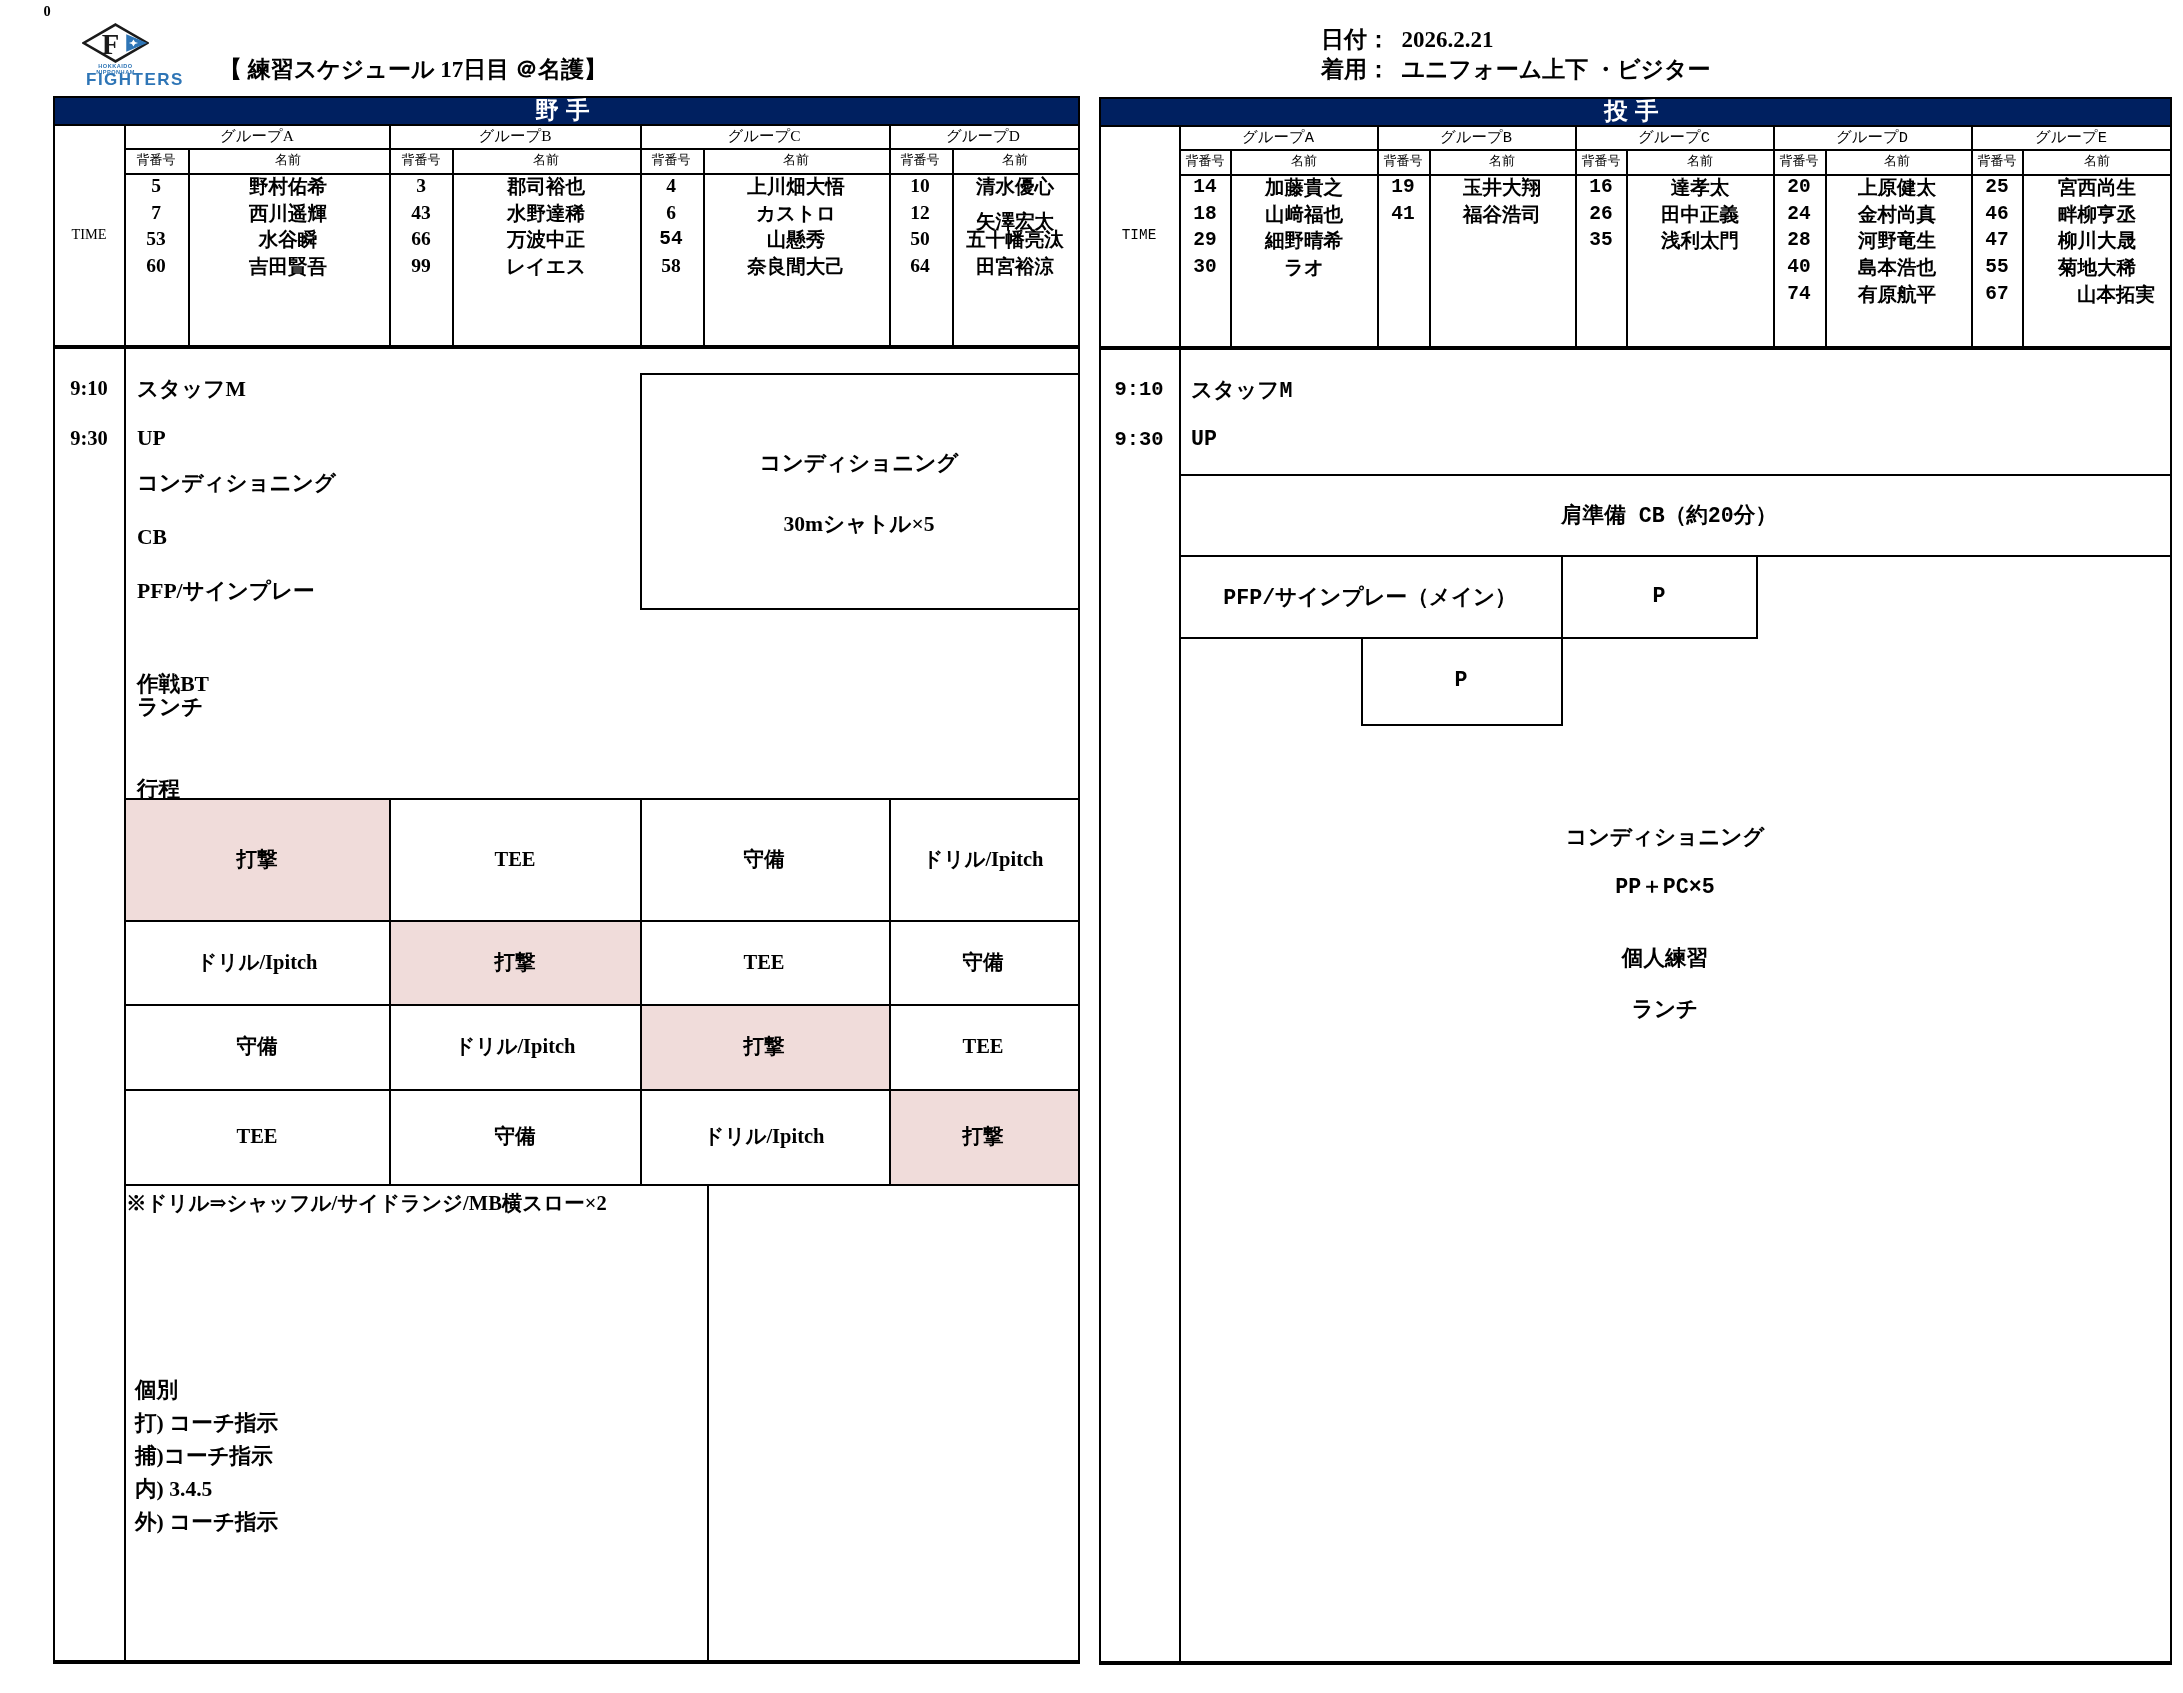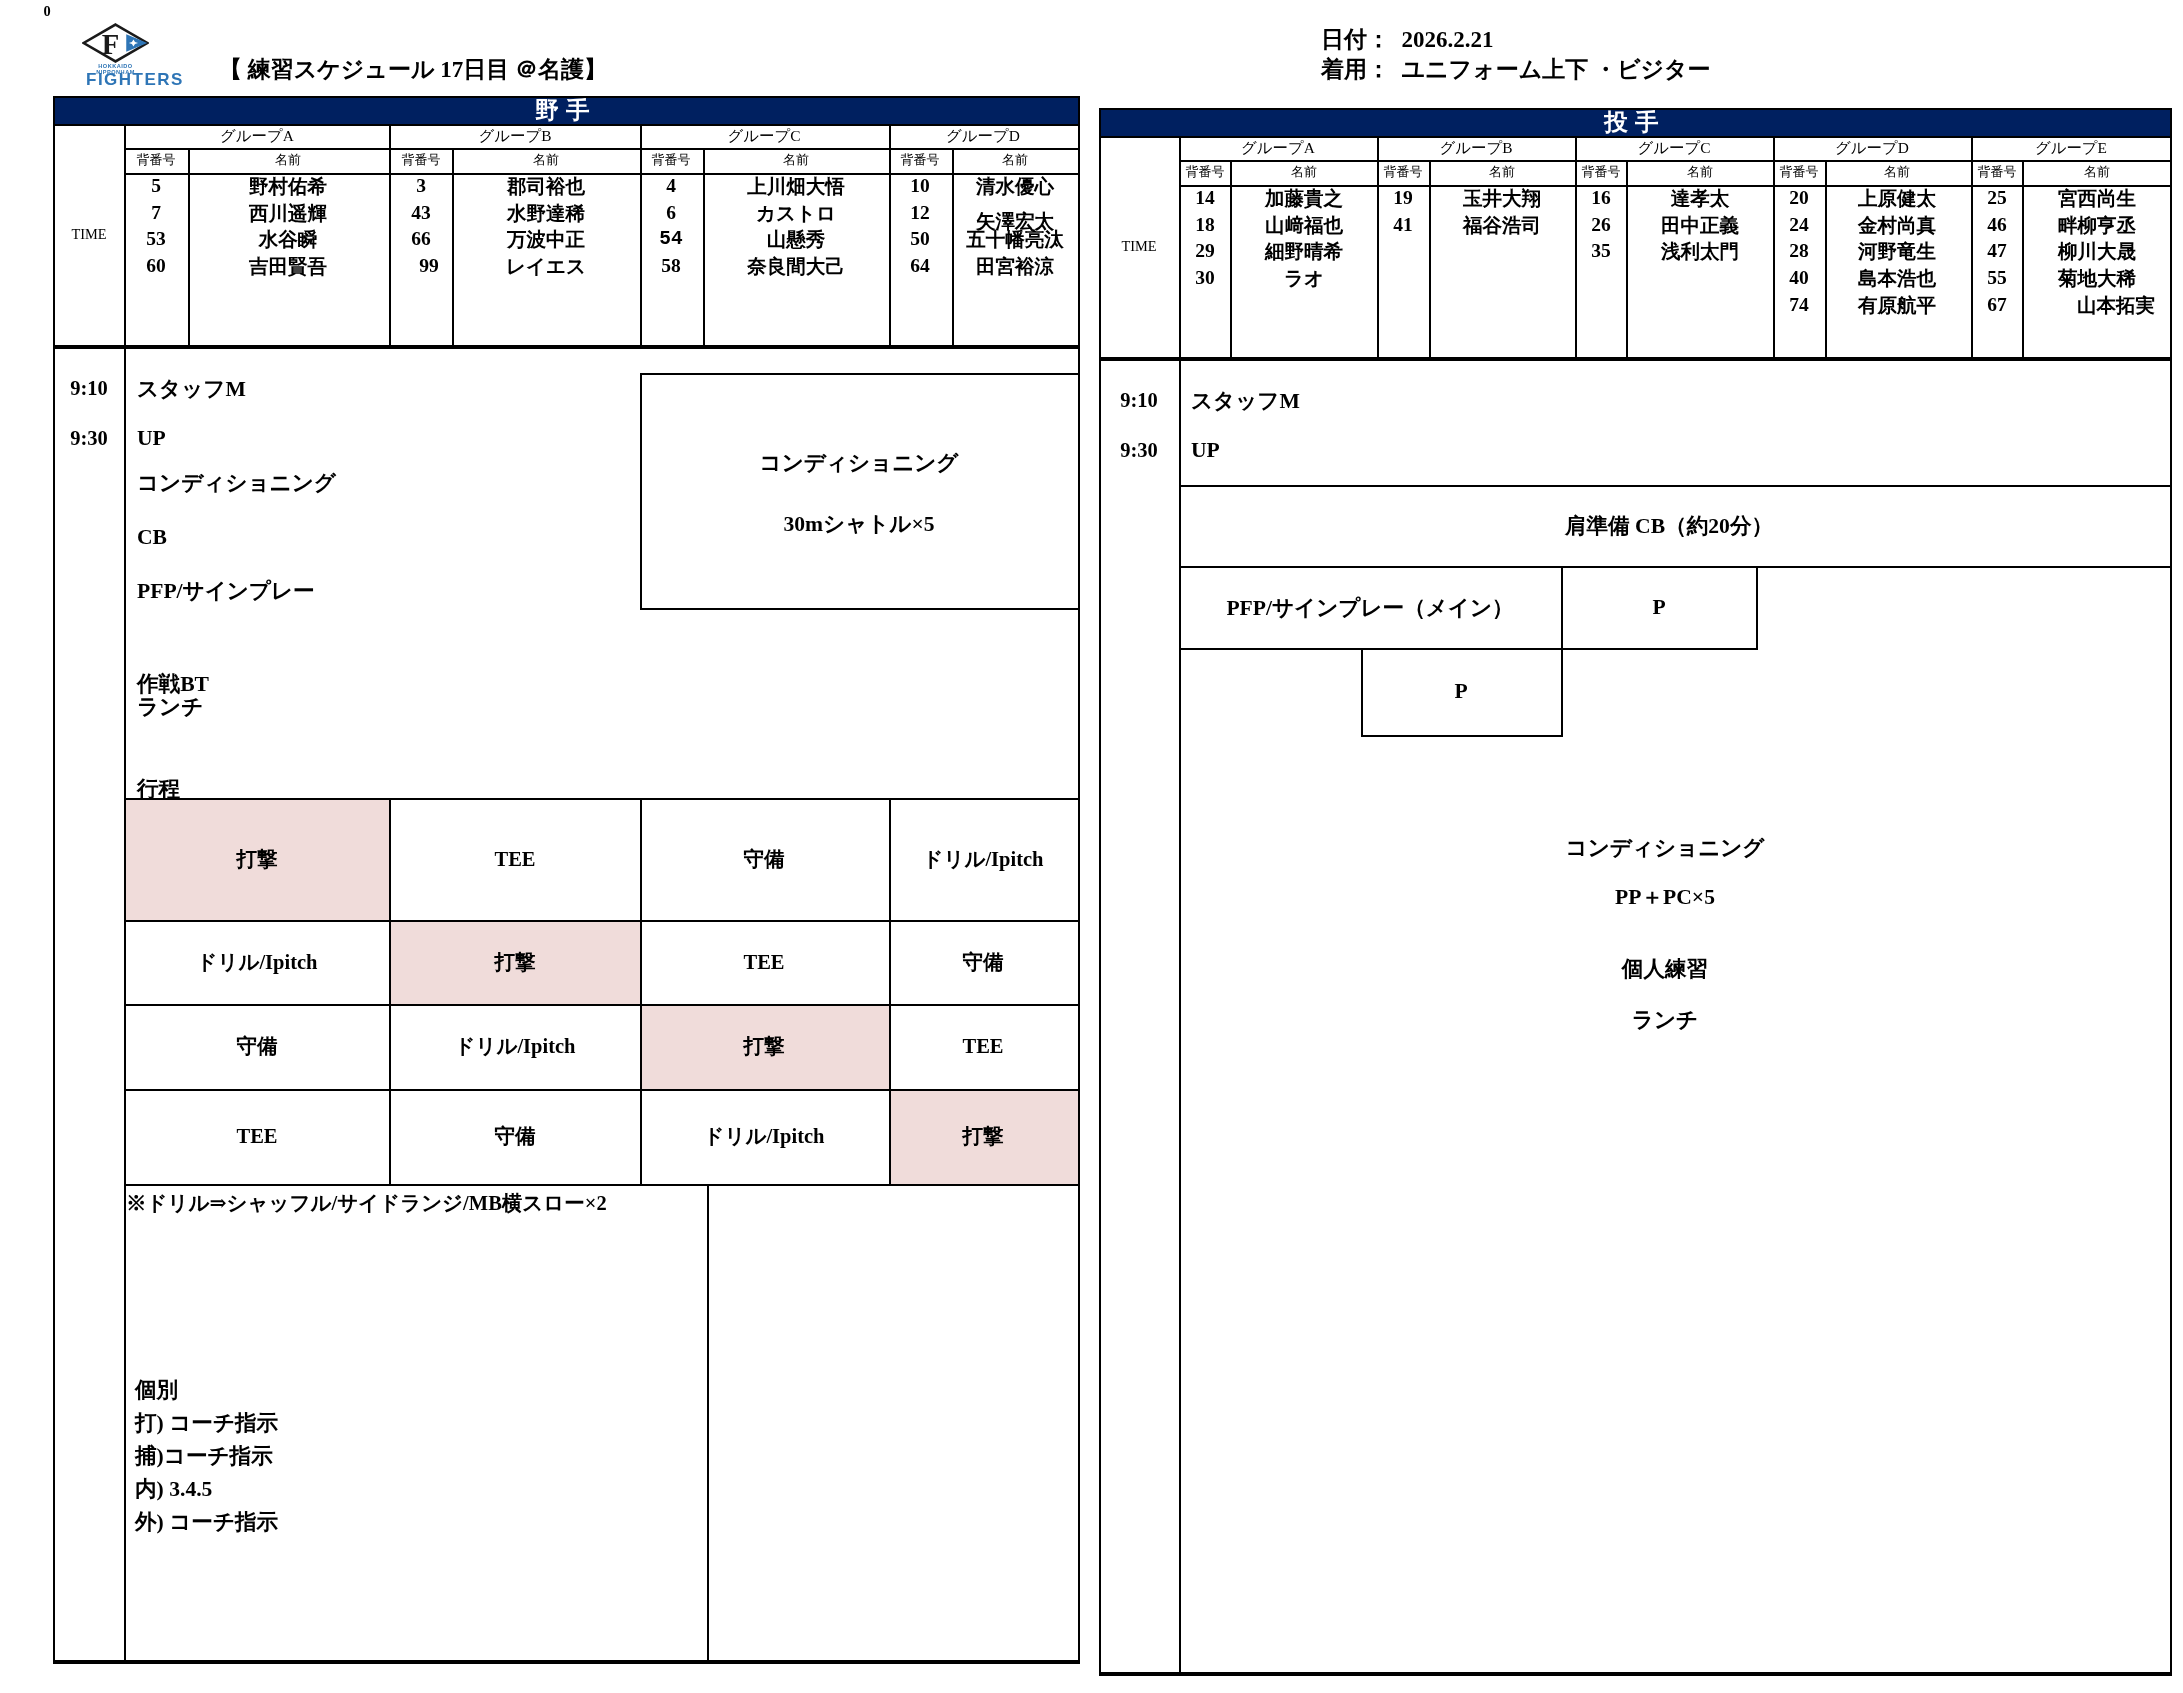--- a/index.html
+++ b/index.html
@@ -114,21 +114,21 @@
     <div class="ct pname" style="left:235px;top:143px;">水谷瞬</div>
     <div class="ct pno" style="left:103px;top:170px;">60</div>
     <div class="ct pname" style="left:235px;top:170px;">吉田賢吾</div>
 
     <div class="ct pno" style="left:368px;top:90px;">3</div>
     <div class="ct pname" style="left:493px;top:90px;">郡司裕也</div>
     <div class="ct pno" style="left:368px;top:117px;">43</div>
     <div class="ct pname" style="left:493px;top:117px;">水野達稀</div>
     <div class="ct pno" style="left:368px;top:143px;">66</div>
     <div class="ct pname" style="left:493px;top:143px;">万波中正</div>
-    <div class="ct pno" style="left:368px;top:170px;margin-left:8px;">99</div>
+    <div class="ct pno" style="left:368px;top:170px;">99</div>
     <div class="ct pname" style="left:493px;top:170px;">レイエス</div>
 
     <div class="ct pno" style="left:618px;top:90px;">4</div>
     <div class="ct pname" style="left:743px;top:90px;">上川畑大悟</div>
     <div class="ct pno" style="left:618px;top:117px;">6</div>
     <div class="ct pname" style="left:743px;top:117px;">カストロ</div>
     <div class="ct pno" style="left:618px;top:143px;font-family:Liberation Mono, monospace;">54</div>
     <div class="ct pname" style="left:743px;top:143px;">山懸秀</div>
     <div class="ct pno" style="left:618px;top:170px;">58</div>
     <div class="ct pname" style="left:743px;top:170px;">奈良間大己</div>
@@ -176,21 +176,21 @@
 
     <div class="lt notetxt" style="left:73px;top:1107px;">※ドリル⇒シャッフル/サイドランジ/MB横スロー×2</div>
 
     <div class="lt indiv" style="left:82px;top:1293px;">個別</div>
     <div class="lt indiv" style="left:82px;top:1326px;">打) コーチ指示</div>
     <div class="lt indiv" style="left:82px;top:1359px;">捕)コーチ指示</div>
     <div class="lt indiv" style="left:82px;top:1392px;">内) 3.4.5</div>
     <div class="lt indiv" style="left:82px;top:1425px;">外) コーチ指示</div>
   </div>
 
-  <div class="abs" style="left:1099px;top:108px;width:1073px;height:1568px;">
+  <div class="abs" style="left:1099px;top:97px;width:1073px;height:1568px;font-family:Liberation Mono, monospace;">
     <div class="band" style="left:0;top:0;width:1073px;height:28px;"></div>
     <div class="ct bandtxt" style="left:536px;top:14px;">投手</div>
 
     <div class="h h4" style="left:0;top:0;width:1073px;"></div>
     <div class="h" style="left:0;top:28px;width:1073px;"></div>
     <div class="v" style="left:0;top:0;height:1568px;"></div>
     <div class="v" style="left:1071px;top:0;height:1568px;"></div>
     <div class="h th" style="left:0;top:1564px;width:1073px;"></div>
     <div class="v" style="left:80px;top:28px;height:1539px;"></div>
     <div class="v" style="left:278px;top:28px;height:221px;"></div>

